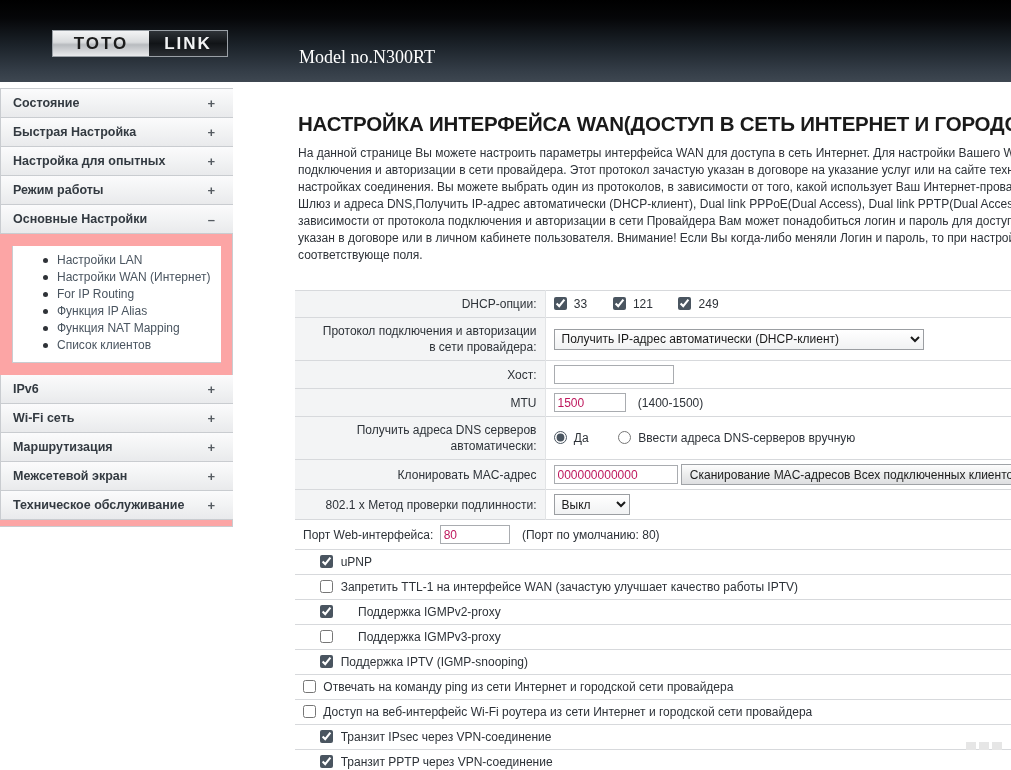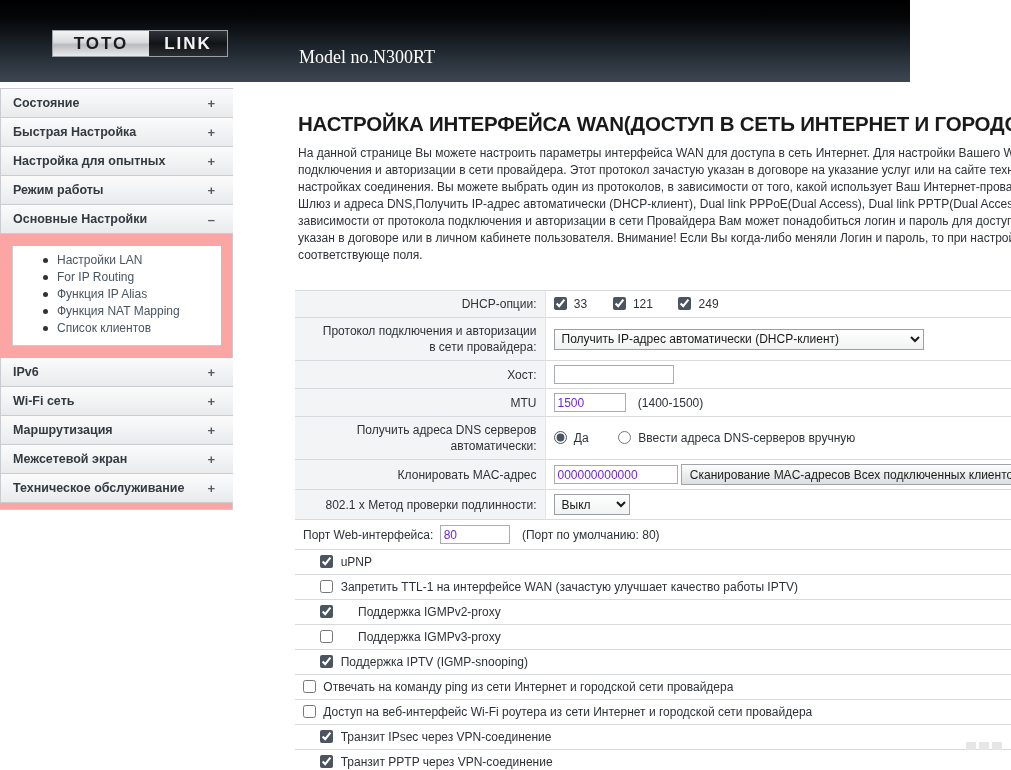--- a/index.html
+++ b/index.html
@@ -8,21 +8,21 @@
     width: 1011px; height: 770px;
     overflow: hidden;
     background: #ffffff;
     font-family: "Liberation Sans", sans-serif;
   }
 
   
   .header {
     position: absolute;
     left: 0; top: 0;
-    width: 910px; height: 82px;
+    width: 1011px; height: 82px;
     background: linear-gradient(to bottom, #000000 0%, #050608 22%, #1b2229 55%, #333c46 85%, #3e4751 100%);
     overflow: hidden;
   }
   .logo {
     position: absolute;
     left: 52px; top: 30px;
     width: 176px; height: 27px;
     border: 1px solid #9aa0a6;
     display: flex;
     align-items: stretch;
@@ -177,21 +177,21 @@
     background: #ffffff;
   }
 
   input[type=text] {
     font-family: "Liberation Sans", sans-serif;
     font-size: 12px;
     padding: 1px 3px;
     height: 19px;
     border: 1px solid #a9acb0;
     background: #ffffff;
-    color: #6d28d9;
+    color: #be185d;
   }
   .in-host { width: 120px; }
   .in-mtu  { width: 72px; }
   .in-mac  { width: 124px; }
   .in-port { width: 70px; }
 
   select {
     font-family: "Liberation Sans", sans-serif;
     font-size: 12px;
     height: 21px;
@@ -277,20 +277,21 @@
       <span class="sign">+</span>
     </div>
 
     <div class="menu-item">
       <span>Основные Настройки</span>
       <span class="sign">–</span>
     </div>
 
     <ul class="submenu">
       <li>Настройки LAN</li>
+      <li>Настройки WAN (Интернет)</li>
       <li>For IP Routing</li>
       <li>Функция IP Alias</li>
       <li>Функция NAT Mapping</li>
       <li>Список клиентов</li>
     </ul>
 
     <div class="menu-item">
       <span>IPv6</span>
       <span class="sign">+</span>
     </div>

